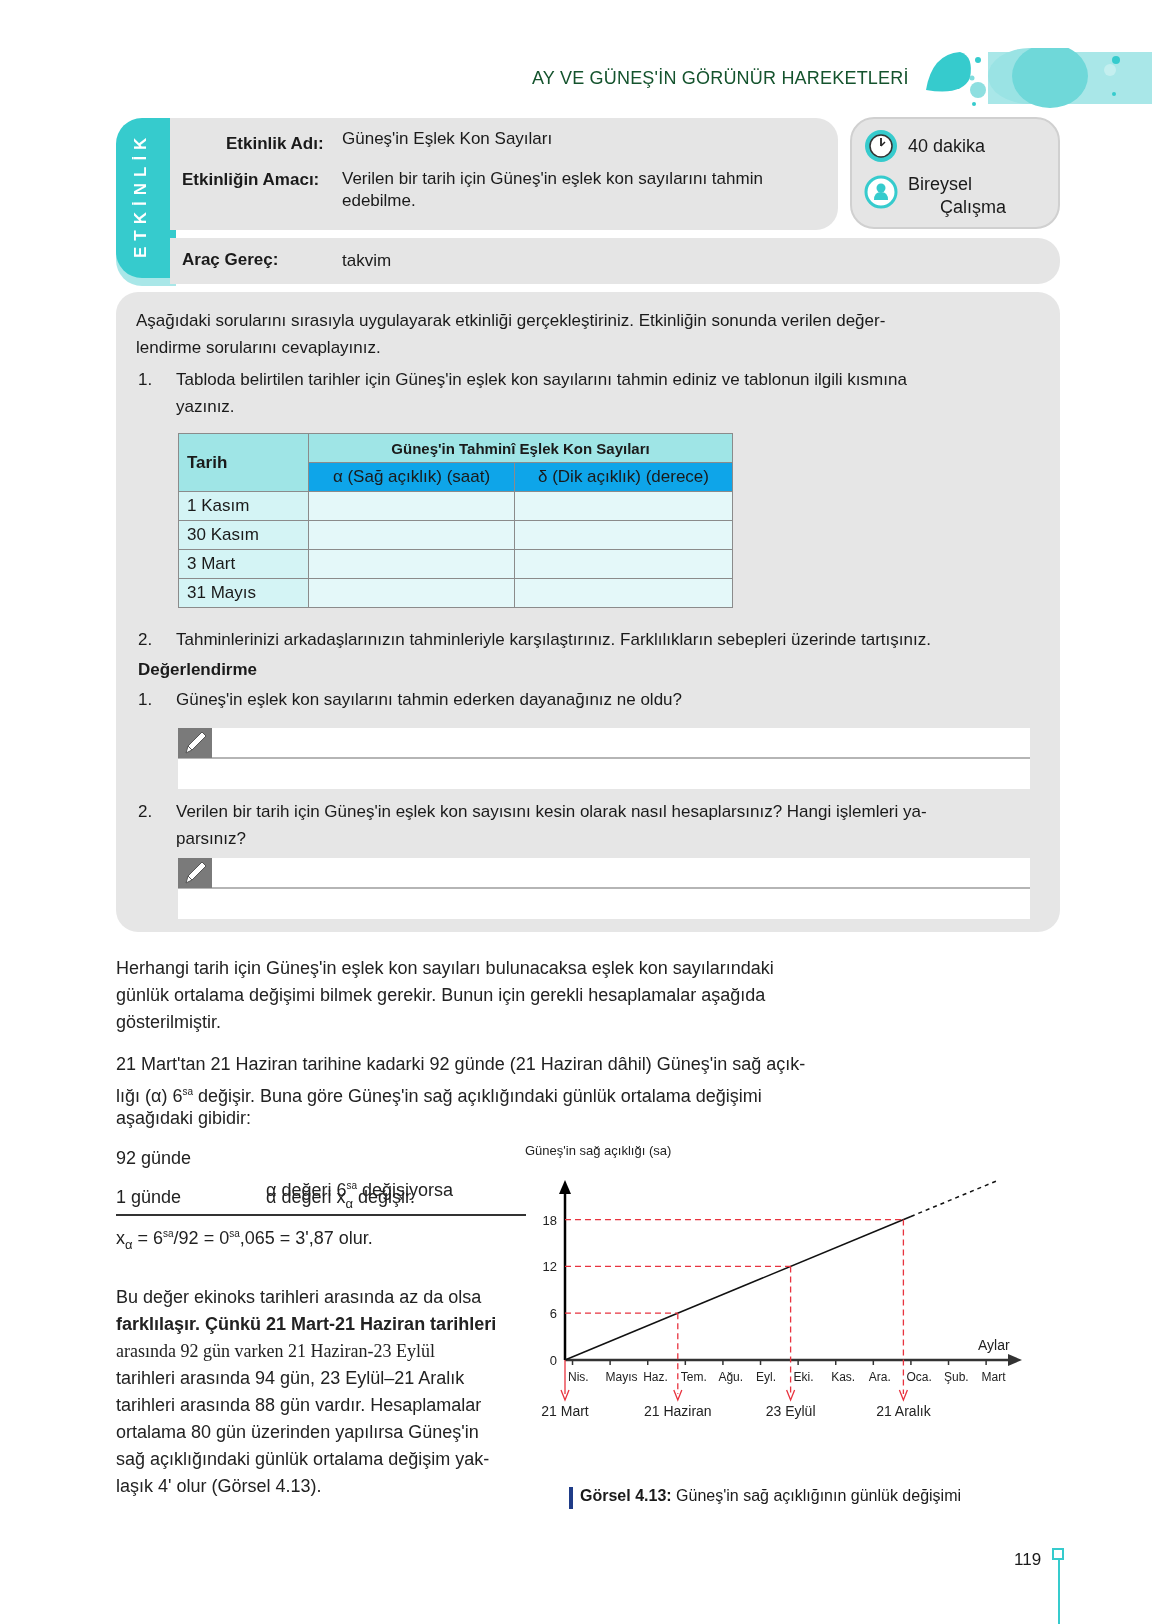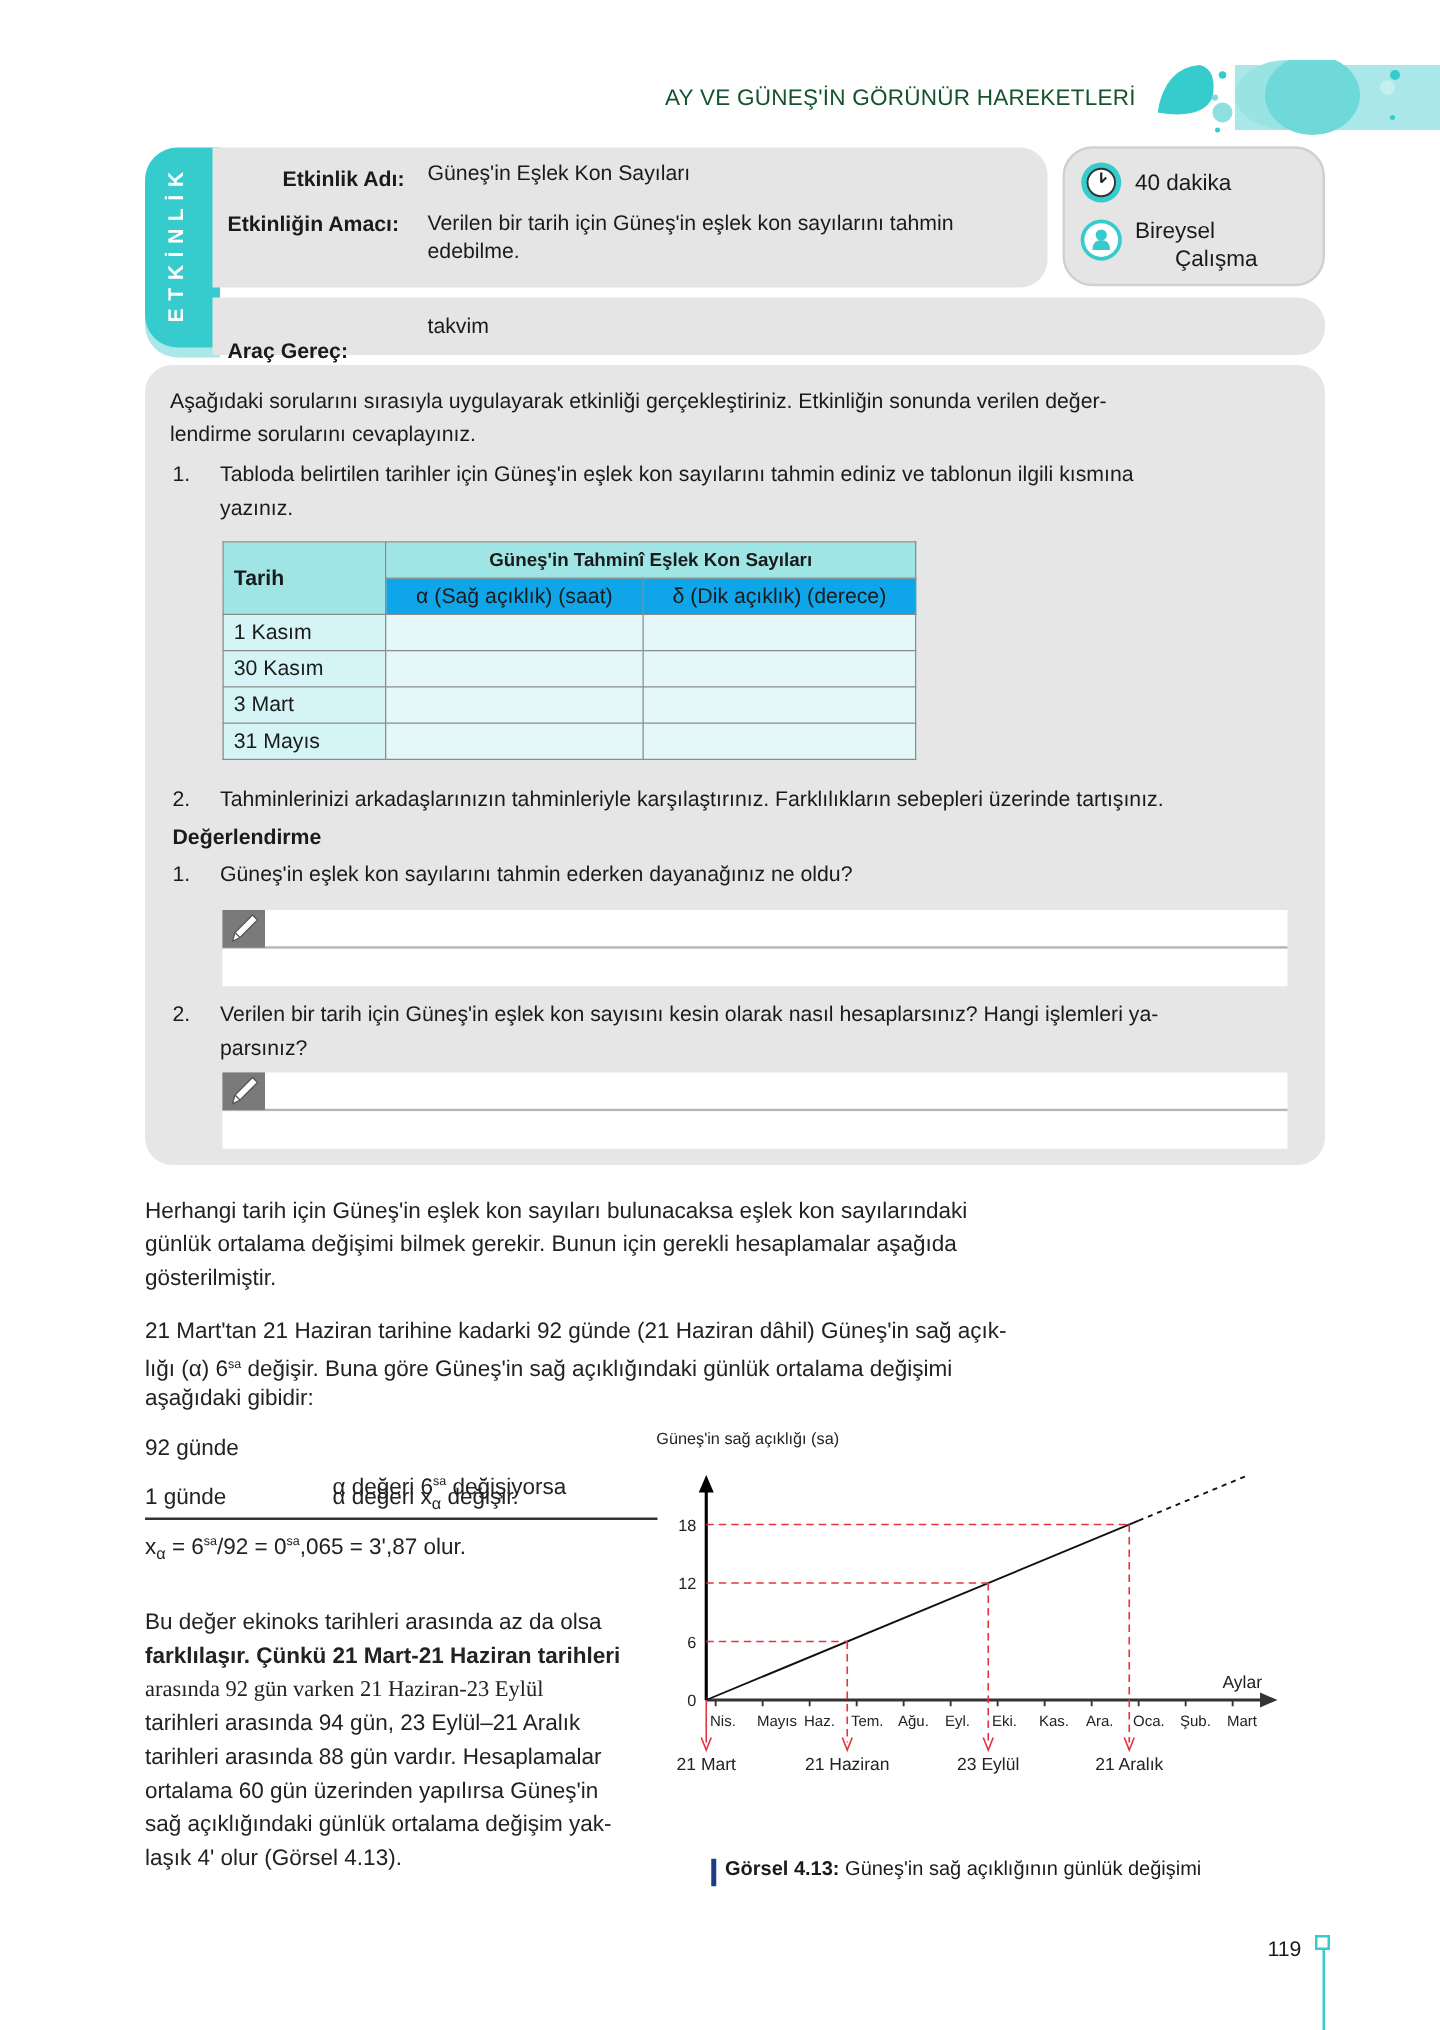--- a/index.html
+++ b/index.html
@@ -80,21 +80,21 @@
 <div id="etk-tab" class="abs"></div>
 <div id="etk-label" class="abs">ETKİNLİK</div>
 <div id="info-box" class="abs">
   <div class="abs info-label cond" style="left:12px;top:16px;margin-left:44px;">Etkinlik Adı:</div>
   <div class="abs info-val cond" style="left:172px;top:10px;">Güneş'in Eşlek Kon Sayıları</div>
   <div class="abs info-label cond" style="left:12px;top:52px;">Etkinliğin Amacı:</div>
   <div class="abs info-val cond" style="left:172px;top:50px;">Verilen bir tarih için Güneş'in eşlek kon sayılarını tahmin</div>
   <div class="abs info-val cond" style="left:172px;top:72px;">edebilme.</div>
 </div>
 <div id="tool-box" class="abs">
-  <div class="abs info-label cond" style="left:12px;top:12px;margin-top:21px;">Araç Gereç:</div>
+  <div class="abs info-label cond" style="left:12px;top:12px;">Araç Gereç:</div>
   <div class="abs info-val cond" style="left:172px;top:12px;">takvim</div>
 </div>
 
 <div id="meta-box" class="abs">
   <svg class="abs" style="left:12px;top:10px;" width="34" height="34" viewBox="0 0 34 34">
     <circle cx="17" cy="17" r="16" fill="#36cbcd"></circle>
     <circle cx="17" cy="17" r="11" fill="#ffffff" stroke="#333" stroke-width="1.5"></circle>
     <line x1="17" y1="17" x2="17" y2="9" stroke="#222" stroke-width="1.8"></line>
     <line x1="17" y1="17" x2="21" y2="13" stroke="#222" stroke-width="1.5"></line>
   </svg>
@@ -189,21 +189,21 @@
 <div class="abs btext" style="left:116px;top:1184px;">1 günde</div>
 <div class="abs btext" style="left:266px;top:1184px;"><span>α değeri x</span><sub class="al">α</sub><span> değişir.</span></div>
 <div id="rule" class="abs"></div>
 <div class="abs btext" style="left:116px;top:1220px;"><span>x</span><sub class="al">α</sub><span> = 6</span><sup class="sa">sa</sup><span>/92 = 0</span><sup class="sa">sa</sup><span>,065 = 3',87 olur.</span></div>
 
 <div class="abs btext" style="left:116px;top:1284px;">Bu değer ekinoks tarihleri arasında az da olsa</div>
 <div class="abs btext" style="left:116px;top:1311px;font-weight:bold;">farklılaşır. Çünkü 21 Mart-21 Haziran tarihleri</div>
 <div class="abs btext" style="left:116px;top:1338px;font-family:Liberation Serif, serif;">arasında 92 gün varken 21 Haziran-23 Eylül</div>
 <div class="abs btext" style="left:116px;top:1365px;">tarihleri arasında 94 gün, 23 Eylül–21 Aralık</div>
 <div class="abs btext" style="left:116px;top:1392px;">tarihleri arasında 88 gün vardır. Hesaplamalar</div>
-<div class="abs btext" style="left:116px;top:1419px;">ortalama 60 gün üzerinden yapılırsa Güneş'in</div>
+<div class="abs btext" style="left:116px;top:1419px;">ortalama 80 gün üzerinden yapılırsa Güneş'in</div>
 <div class="abs btext" style="left:116px;top:1446px;">sağ açıklığındaki günlük ortalama değişim yak-</div>
 <div class="abs btext" style="left:116px;top:1473px;">laşık 4' olur (Görsel 4.13).</div>
 
 <svg id="chart" class="abs" viewBox="0 0 500 300" overflow="visible">
   <g id="chart-static">
       <text x="-15" y="-25" font-size="13" fill="#222" font-family="Liberation Sans, sans-serif">Güneş'in sağ açıklığı (sa)</text>
       <line x1="25" y1="180" x2="25" y2="5" stroke="#000" stroke-width="2.5"></line>
       <path d="M19 14 L25 0 L31 14 Z" fill="#000"></path>
       <line x1="25" y1="180" x2="472" y2="180" stroke="#333" stroke-width="2.5"></line>
       <path d="M468 174 L482 180 L468 186 Z" fill="#333"></path>

